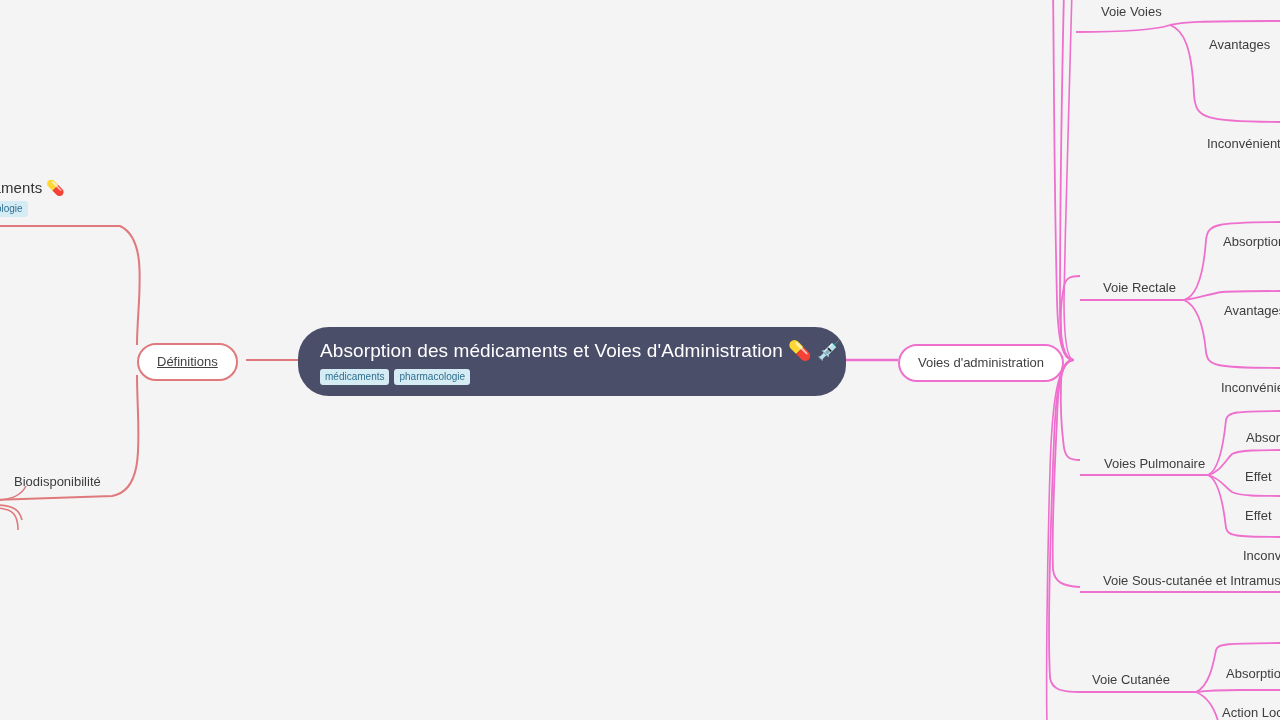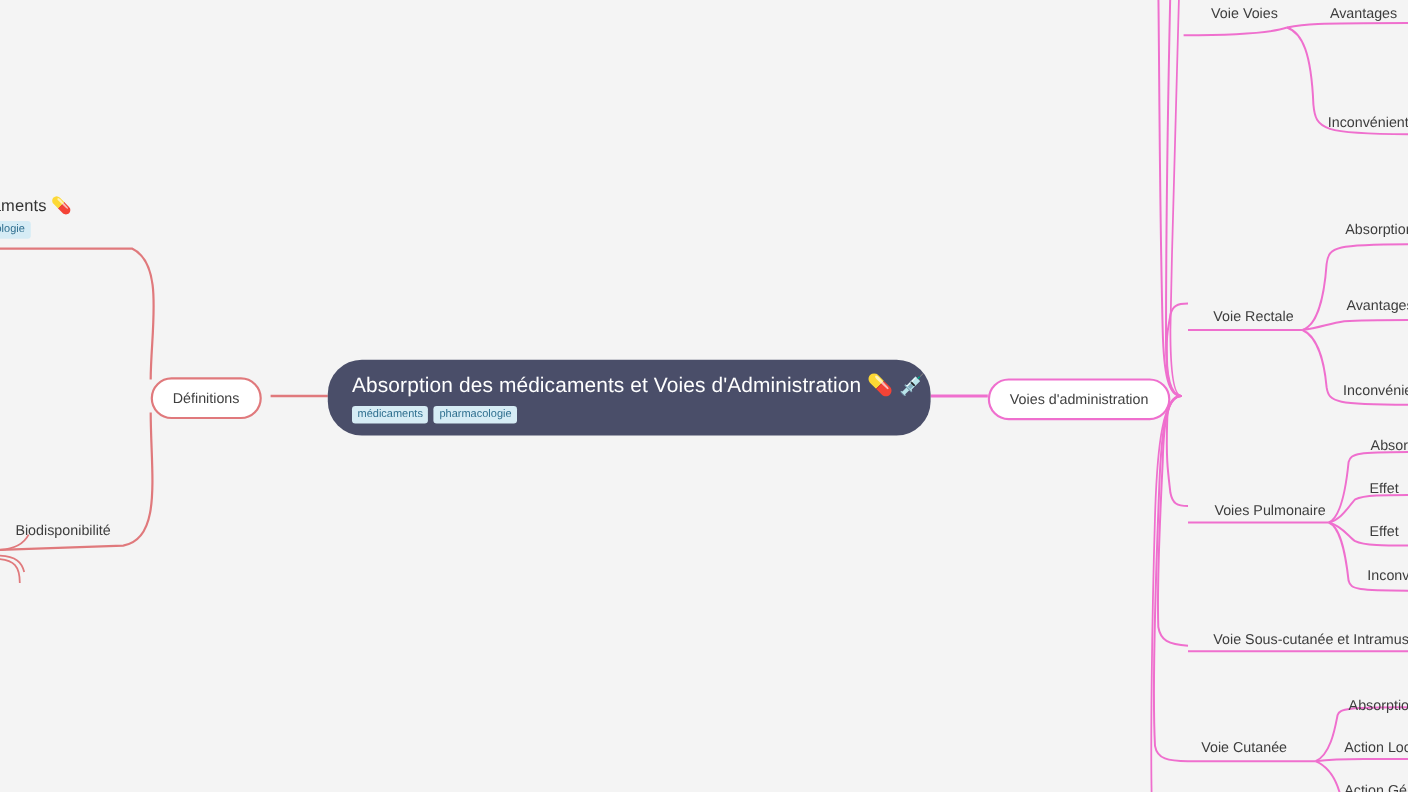--- a/index.html
+++ b/index.html
@@ -98,20 +98,21 @@
     font-size: 13px;
     line-height: 16px;
     white-space: nowrap;
     background: transparent;
     z-index: 8;
     padding: 2px 0;
   }
   .leaf.sub {
     color: #3d3d3d;
     font-size: 13px;
+    margin-top: 33px;
   }
 </style>
 </head>
 <body>
 
 <div id="mindmap">
 
   <svg id="edges" viewBox="0 0 1280 720" width="1280" height="720" fill="none">
 
     <path d="M298,360 L246,360" stroke="#e0797c" stroke-width="2.2" fill="none"></path>
@@ -171,21 +172,21 @@
   </div>
 
   <div class="root-node" style="left:298px; top:327px; width:548px;border-radius:31px;">
     <div class="root-title">Absorption des médicaments et Voies d'Administration 💊 💉</div>
     <div class="root-tags">
       <span class="tag">médicaments</span>
       <span class="tag">pharmacologie</span>
     </div>
   </div>
 
-  <div class="pill" style="left:137px; top:343px;">
+  <div class="pill" style="left:137px; top:343px;text-decoration:underline;">
     <span>Définitions</span>
   </div>
 
   <div class="leaf" style="left:14px; top:472px;text-align:right;">
     <span>Biodisponibilité</span>
   </div>
 
   <div class="pill magenta" style="left:898px; top:344px;">
     <span>Voies d'administration</span>
   </div>

